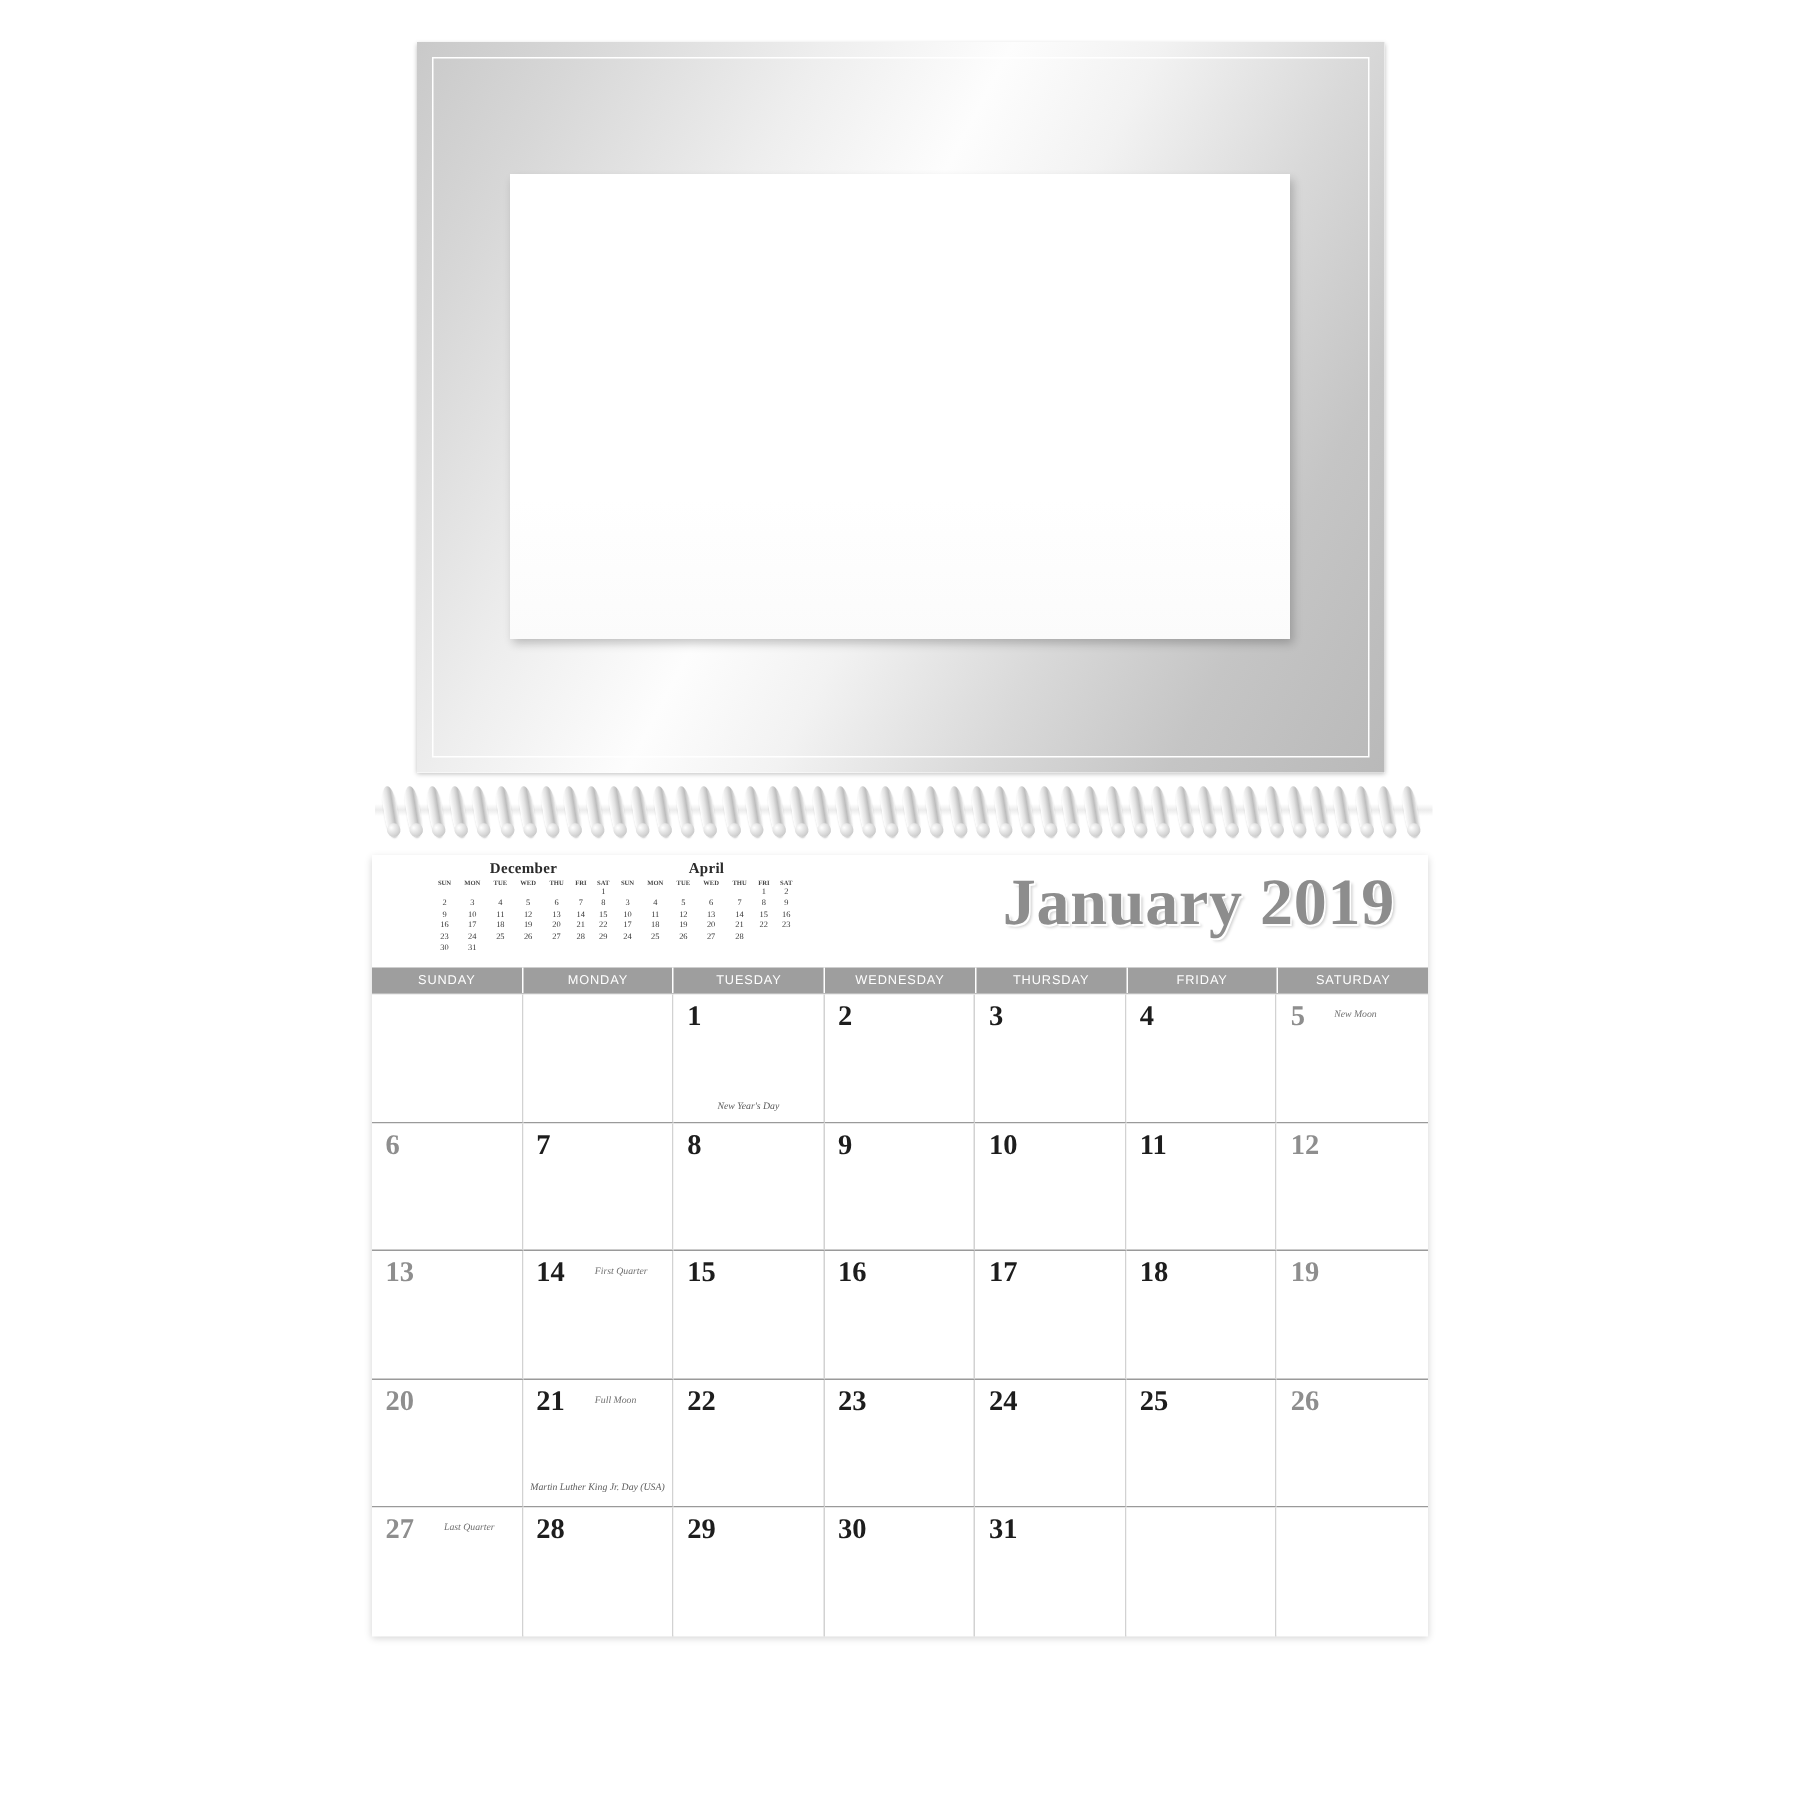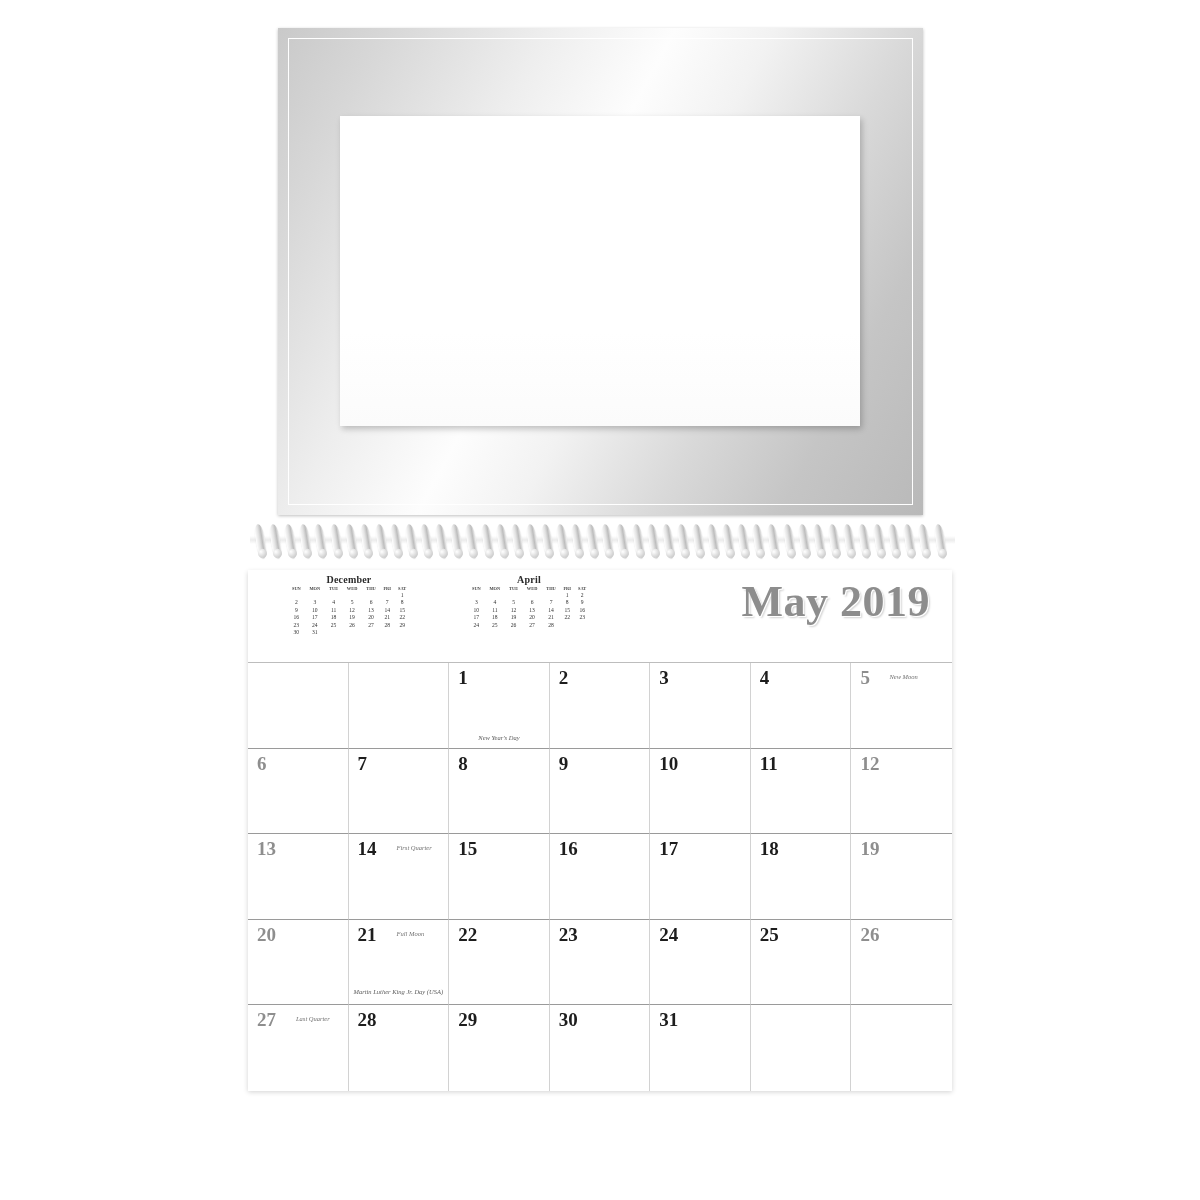--- a/index.html
+++ b/index.html
@@ -96,21 +96,20 @@
     background: #ffffff;
     box-shadow: 0 2px 5px rgba(0,0,0,0.18);
   }
 
   
   #mini-months {
     position: absolute;
     left: 40px;
     top: 4px;
     display: flex;
-    gap: 58px;
   }
   .mini-month { width: 122px; }
   .mini-title {
     text-align: center;
     font-family: "Liberation Serif", serif;
     font-weight: bold;
     font-size: 10px;
     color: #2b2b2b;
     letter-spacing: 0.2px;
     margin-bottom: 1px;
@@ -426,22 +425,31 @@
                 <td>27</td>
                 <td>28</td>
                 <td></td>
                 <td></td>
               </tr>
             </tbody>
           </table>
         </div>
       </div>
 
-    <div id="month-title">May 2019</div>
-
+    <div id="month-title">January 2019</div>
+
+    <div id="weekday-header">
+        <div class="wd">SUNDAY</div>
+        <div class="wd">MONDAY</div>
+        <div class="wd">TUESDAY</div>
+        <div class="wd">WEDNESDAY</div>
+        <div class="wd">THURSDAY</div>
+        <div class="wd">FRIDAY</div>
+        <div class="wd">SATURDAY</div>
+      </div>
 
     <div id="grid">
         <div class="cell"></div>
         <div class="cell"></div>
         <div class="cell">
           <div class="daynum">1</div>
           <div class="event bottom">New Year's Day</div>
         </div>
         <div class="cell">
           <div class="daynum">2</div>

